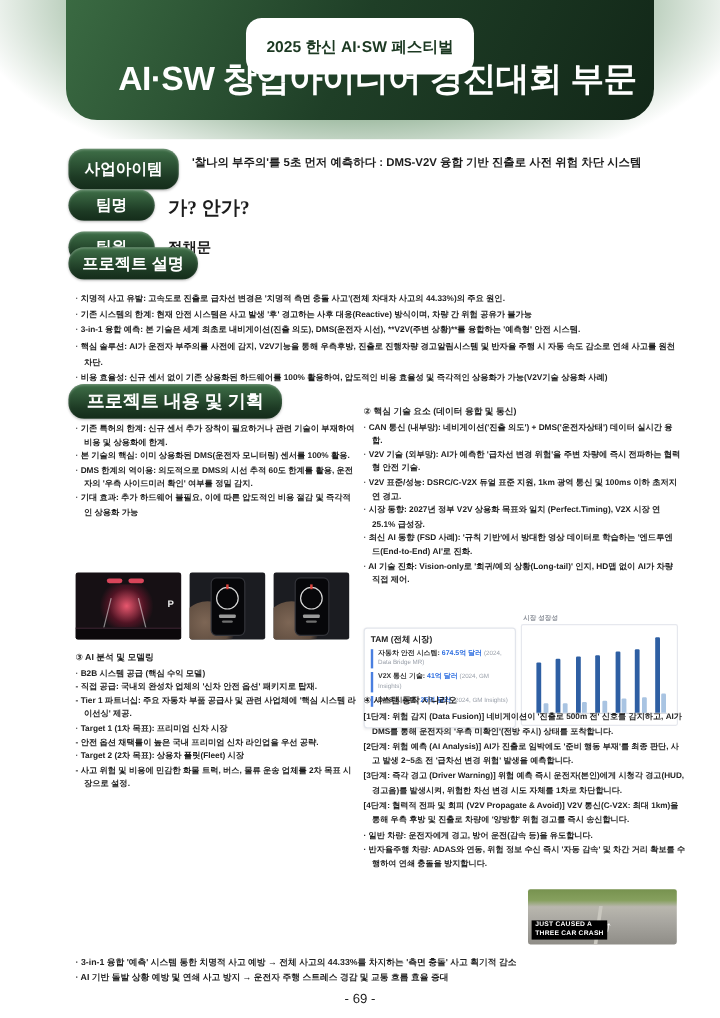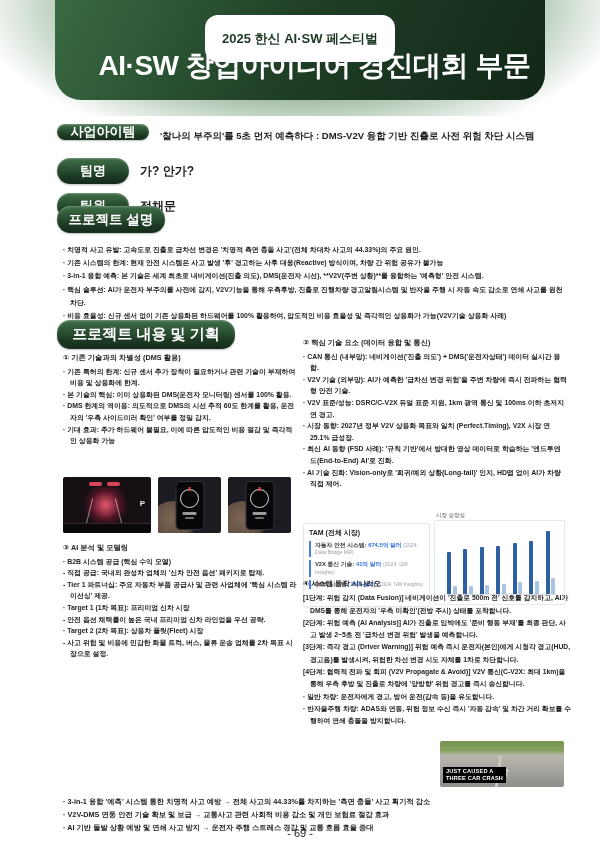--- a/index.html
+++ b/index.html
@@ -16,31 +16,31 @@
     background:#ffffff;border-radius:13px;height:23px;display:flex;align-items:center;
     padding:12px 17px;font-size:13px;font-weight:800;color:#1c3922;white-space:nowrap;}
   .main-title{position:absolute;left:0;right:0;top:47px;text-align:center;
     color:#ffffff;font-size:28px;font-weight:800;letter-spacing:-0.5px;margin-left:29px;}
 
   
   .badge{position:absolute;background:linear-gradient(180deg,#3f7048 0%,#1d3a24 70%,#142c1a 100%);
     color:#fff;font-weight:800;border-radius:13px;display:flex;align-items:center;
     justify-content:center;box-shadow:inset 0 1px 2px rgba(255,255,255,.28), 0 1px 2px rgba(0,0,0,.25);
     white-space:nowrap;}
-  #badge-item{left:57px;top:124px;width:92px;height:16px;font-size:13px;}
+  #badge-item{left:57px;top:124px;width:92px;height:34px;font-size:13px;}
   #badge-team-name{left:57px;top:158px;width:72px;height:26px;font-size:13px;}
   #badge-team-member{left:57px;top:193px;width:72px;height:26px;font-size:13px;}
   #badge-desc{left:57px;top:205px;width:108px;height:27px;font-size:13.5px;}
   #badge-plan{left:57px;top:320px;width:178px;height:29px;font-size:15px;}
   #badge-effects{left:57px;top:762px;width:92px;height:27px;font-size:13.5px;}
   
   #badge-desc{top:206px;}
 
   #item-value{position:absolute;left:160px;top:130px;width:392px;font-size:9.5px;font-weight:700;line-height:1.3;}
-  #team-name-value{position:absolute;left:140px;top:163px;font-size:12px;font-weight:700;}
+  #team-name-value{position:absolute;left:140px;top:163px;font-size:16px;font-weight:700;font-family:Liberation Serif, serif;}
   #team-member-value{position:absolute;left:140px;top:198px;font-size:12px;font-weight:600;}
 
   
   .bullets div{padding-left:7px;text-indent:-7px;font-weight:600;color:#232323;}
   #desc-bullets{position:absolute;left:63px;top:243px;width:506px;font-size:6.9px;line-height:13.2px;}
   .col{position:absolute;font-size:6.9px;line-height:11.6px;}
   .sec-title{font-size:7.3px;font-weight:800;margin-bottom:2px;color:#111;}
   #sec1{left:63px;top:352px;width:236px;}
   #sec3{left:63px;top:542px;width:236px;}
   #sec2{left:303px;top:337px;width:264px;}
@@ -138,21 +138,20 @@
     <div>· 3-in-1 융합 예측: 본 기술은 세계 최초로 내비게이션(진출 의도), DMS(운전자 시선), **V2V(주변 상황)**를 융합하는 '예측형' 안전 시스템.</div>
     <div>· 핵심 솔루션: AI가 운전자 부주의를 사전에 감지, V2V기능을 통해 우측후방, 진출로 진행차량 경고알림시스템 및 반자율 주행 시 자동 속도 감소로 연쇄 사고를 원천 차단.</div>
     <div>· 비용 효율성: 신규 센서 없이 기존 상용화된 하드웨어를 100% 활용하여, 압도적인 비용 효율성 및 즉각적인 상용화가 가능(V2V기술 상용화 사례)</div>
   </div>
 
   <div class="badge" id="badge-plan">
     <span>프로젝트 내용 및 기획</span>
   </div>
 
   <div class="col bullets" id="sec1">
-    <div class="sec-title">① 기존 기술과의 차별성 (DMS 활용)</div>
     <div>· 기존 특허의 한계: 신규 센서 추가 장착이 필요하거나 관련 기술이 부재하여 비용 및 상용화에 한계.</div>
     <div>· 본 기술의 핵심: 이미 상용화된 DMS(운전자 모니터링) 센서를 100% 활용.</div>
     <div>· DMS 한계의 역이용: 의도적으로 DMS의 시선 추적 60도 한계를 활용, 운전자의 '우측 사이드미러 확인' 여부를 정밀 감지.</div>
     <div>· 기대 효과: 추가 하드웨어 불필요, 이에 따른 압도적인 비용 절감 및 즉각적인 상용화 가능</div>
   </div>
 
   <div class="photo" id="photo-cluster">
     <div class="glow"></div>
     <div class="pill-a"></div>
     <div class="pill-b"></div>
@@ -266,18 +265,17 @@
 
   <div class="photo" id="photo-road">
     <div class="divider"></div>
     <div class="arrow">↑</div>
     <div class="caption">JUST CAUSED A
 THREE CAR CRASH</div>
   </div>
 
   <div class="bullets" id="effects-bullets">
     <div>· 3-in-1 융합 '예측' 시스템 통한 치명적 사고 예방 → 전체 사고의 44.33%를 차지하는 '측면 충돌' 사고 획기적 감소</div>
-    <div>· V2V-DMS 연동 안전 기술 확보 및 보급 → 교통사고 관련 사회적 비용 감소 및 개인 보험료 절감 효과</div>
     <div>· AI 기반 돌발 상황 예방 및 연쇄 사고 방지 → 운전자 주행 스트레스 경감 및 교통 흐름 효율 증대</div>
   </div>
 
   <div id="page-number">- 69 -</div>
 </div>
 
 </body></html>

